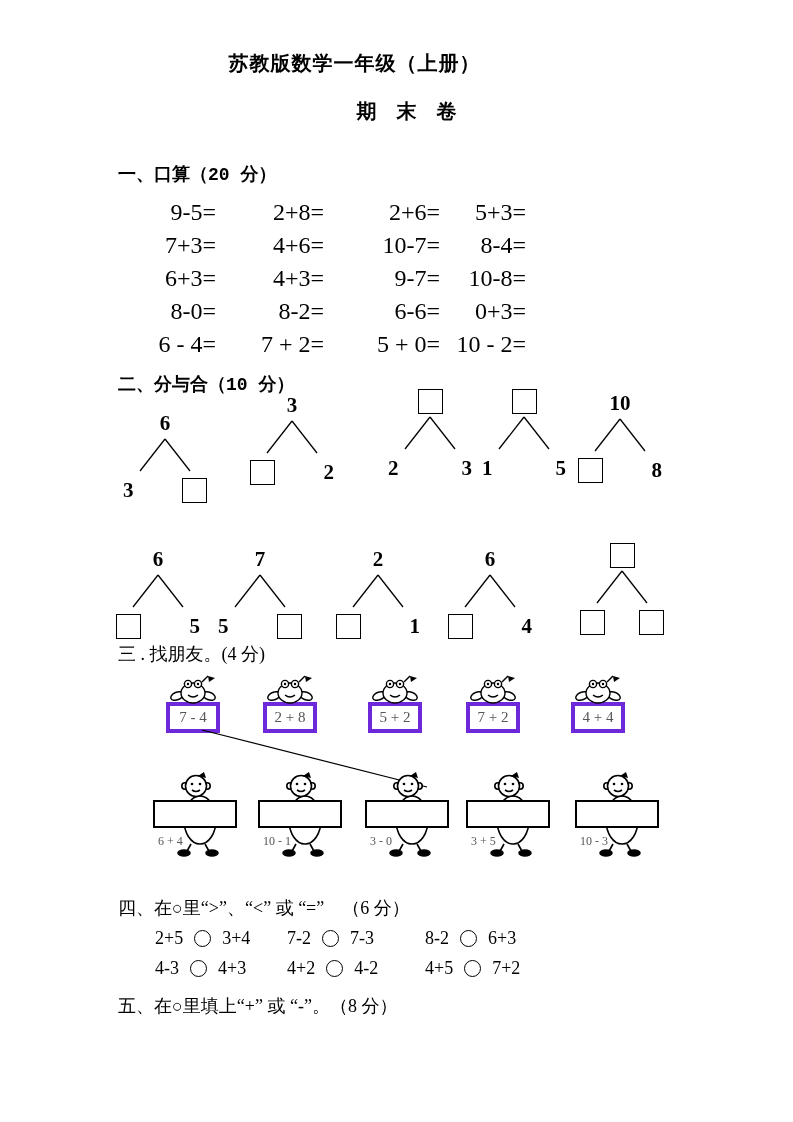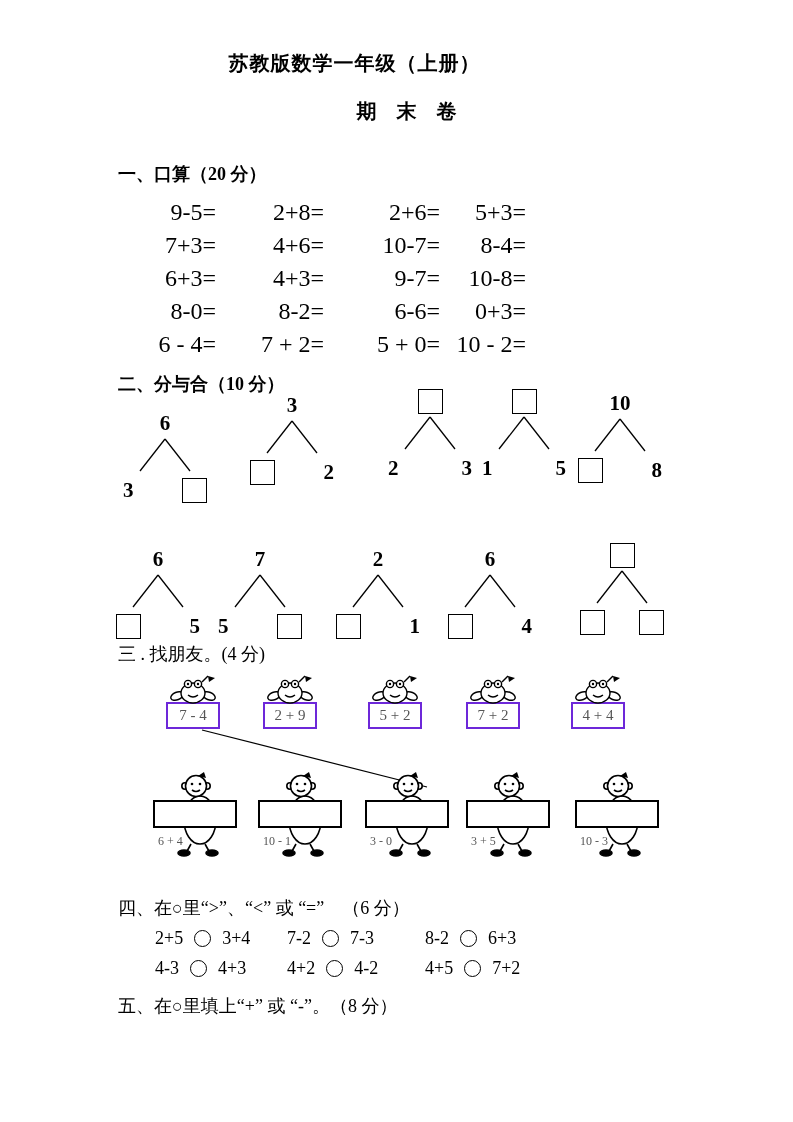--- a/index.html
+++ b/index.html
@@ -10,41 +10,41 @@
   
   .title{
     position:absolute;top:50px;left:0;width:100%;text-align:center;
     font-size:20px;font-weight:bold;letter-spacing:1px;transform:translateX(-42px);
   }
   .subtitle{
     position:absolute;top:98px;left:0;width:100%;text-align:center;
     font-size:20px;font-weight:bold;transform:translateX(10px);
   }
   .sec-head{position:absolute;left:118px;font-size:18px;white-space:nowrap;}
-  .sec-head.bold{font-weight:bold;}
+  .sec-head.bold{font-weight:bold;font-family:Liberation Mono, monospace;}
   
   .oral-grid{
     position:absolute;left:130px;top:196px;
     display:grid;grid-template-columns:86px 108px 116px 86px;
   }
   .oral-grid span{
     display:block;text-align:right;font-size:24px;line-height:33px;white-space:nowrap;
   }
   
   .tree{position:absolute;width:90px;text-align:center;}
   .tree .topslot{height:30px;display:flex;align-items:flex-end;justify-content:center;}
   .tree .num{font-size:21px;font-weight:bold;line-height:26px;}
   .box{width:25px;height:25px;border:1.6px solid #000;display:inline-block;background:#fff;box-sizing:border-box;}
   .tree svg.branches{display:block;margin:1px auto 0;}
   .tree .bottomrow{display:flex;justify-content:space-between;align-items:flex-end;height:30px;padding:0 3px;}
   
   .fcard{position:absolute;width:54px;text-align:center;}
   .fcard svg{display:block;margin:0 auto -3px;}
   .fcard .sign{
-    border:2px solid #6d28d9;height:23px;line-height:23px;background:#fff;
+    border:4px solid #6d28d9;height:23px;line-height:23px;background:#fff;
     font-size:15px;color:#555;text-align:center;
   }
   .mcard{position:absolute;width:96px;height:90px;}
   .mcard svg{position:absolute;left:16px;top:0;}
   .mcard .msign{
     position:absolute;left:0;top:28px;width:80px;height:24px;
     border:2px solid #000;background:#fff;
   }
   .mcard .mexpr{position:absolute;left:5px;top:62px;font-size:12px;color:#555;white-space:nowrap;z-index:3;}
   .match-overlay{position:absolute;left:0;top:0;pointer-events:none;}
@@ -249,21 +249,21 @@
           <path d="M32 7 l6 -6" fill="none"></path>
           <path d="M38 1 l7 2 -6 4 z" fill="#000" stroke="none"></path>
           <ellipse cx="23" cy="18" rx="12" ry="10"></ellipse>
           <circle cx="18" cy="9" r="3.6"></circle>
           <circle cx="28" cy="9" r="3.6"></circle>
           <circle cx="18" cy="9" r="1.2" fill="#000" stroke="none"></circle>
           <circle cx="28" cy="9" r="1.2" fill="#000" stroke="none"></circle>
           <path d="M18 20 q5 4 10 0" fill="none"></path>
         </g>
       </svg>
-    <div class="sign">2 + 9</div>
+    <div class="sign">2 + 8</div>
   </div>
   <div class="fcard" style="left:368px;top:675px;">
     <svg width="46" height="30" viewBox="0 0 46 30">
         <g fill="#fff" stroke="#000" stroke-width="1.4">
           <ellipse cx="7" cy="21" rx="6.5" ry="3.8" transform="rotate(-22 7 21)"></ellipse>
           <ellipse cx="39" cy="21" rx="6.5" ry="3.8" transform="rotate(22 39 21)"></ellipse>
           <path d="M32 7 l6 -6" fill="none"></path>
           <path d="M38 1 l7 2 -6 4 z" fill="#000" stroke="none"></path>
           <ellipse cx="23" cy="18" rx="12" ry="10"></ellipse>
           <circle cx="18" cy="9" r="3.6"></circle>

